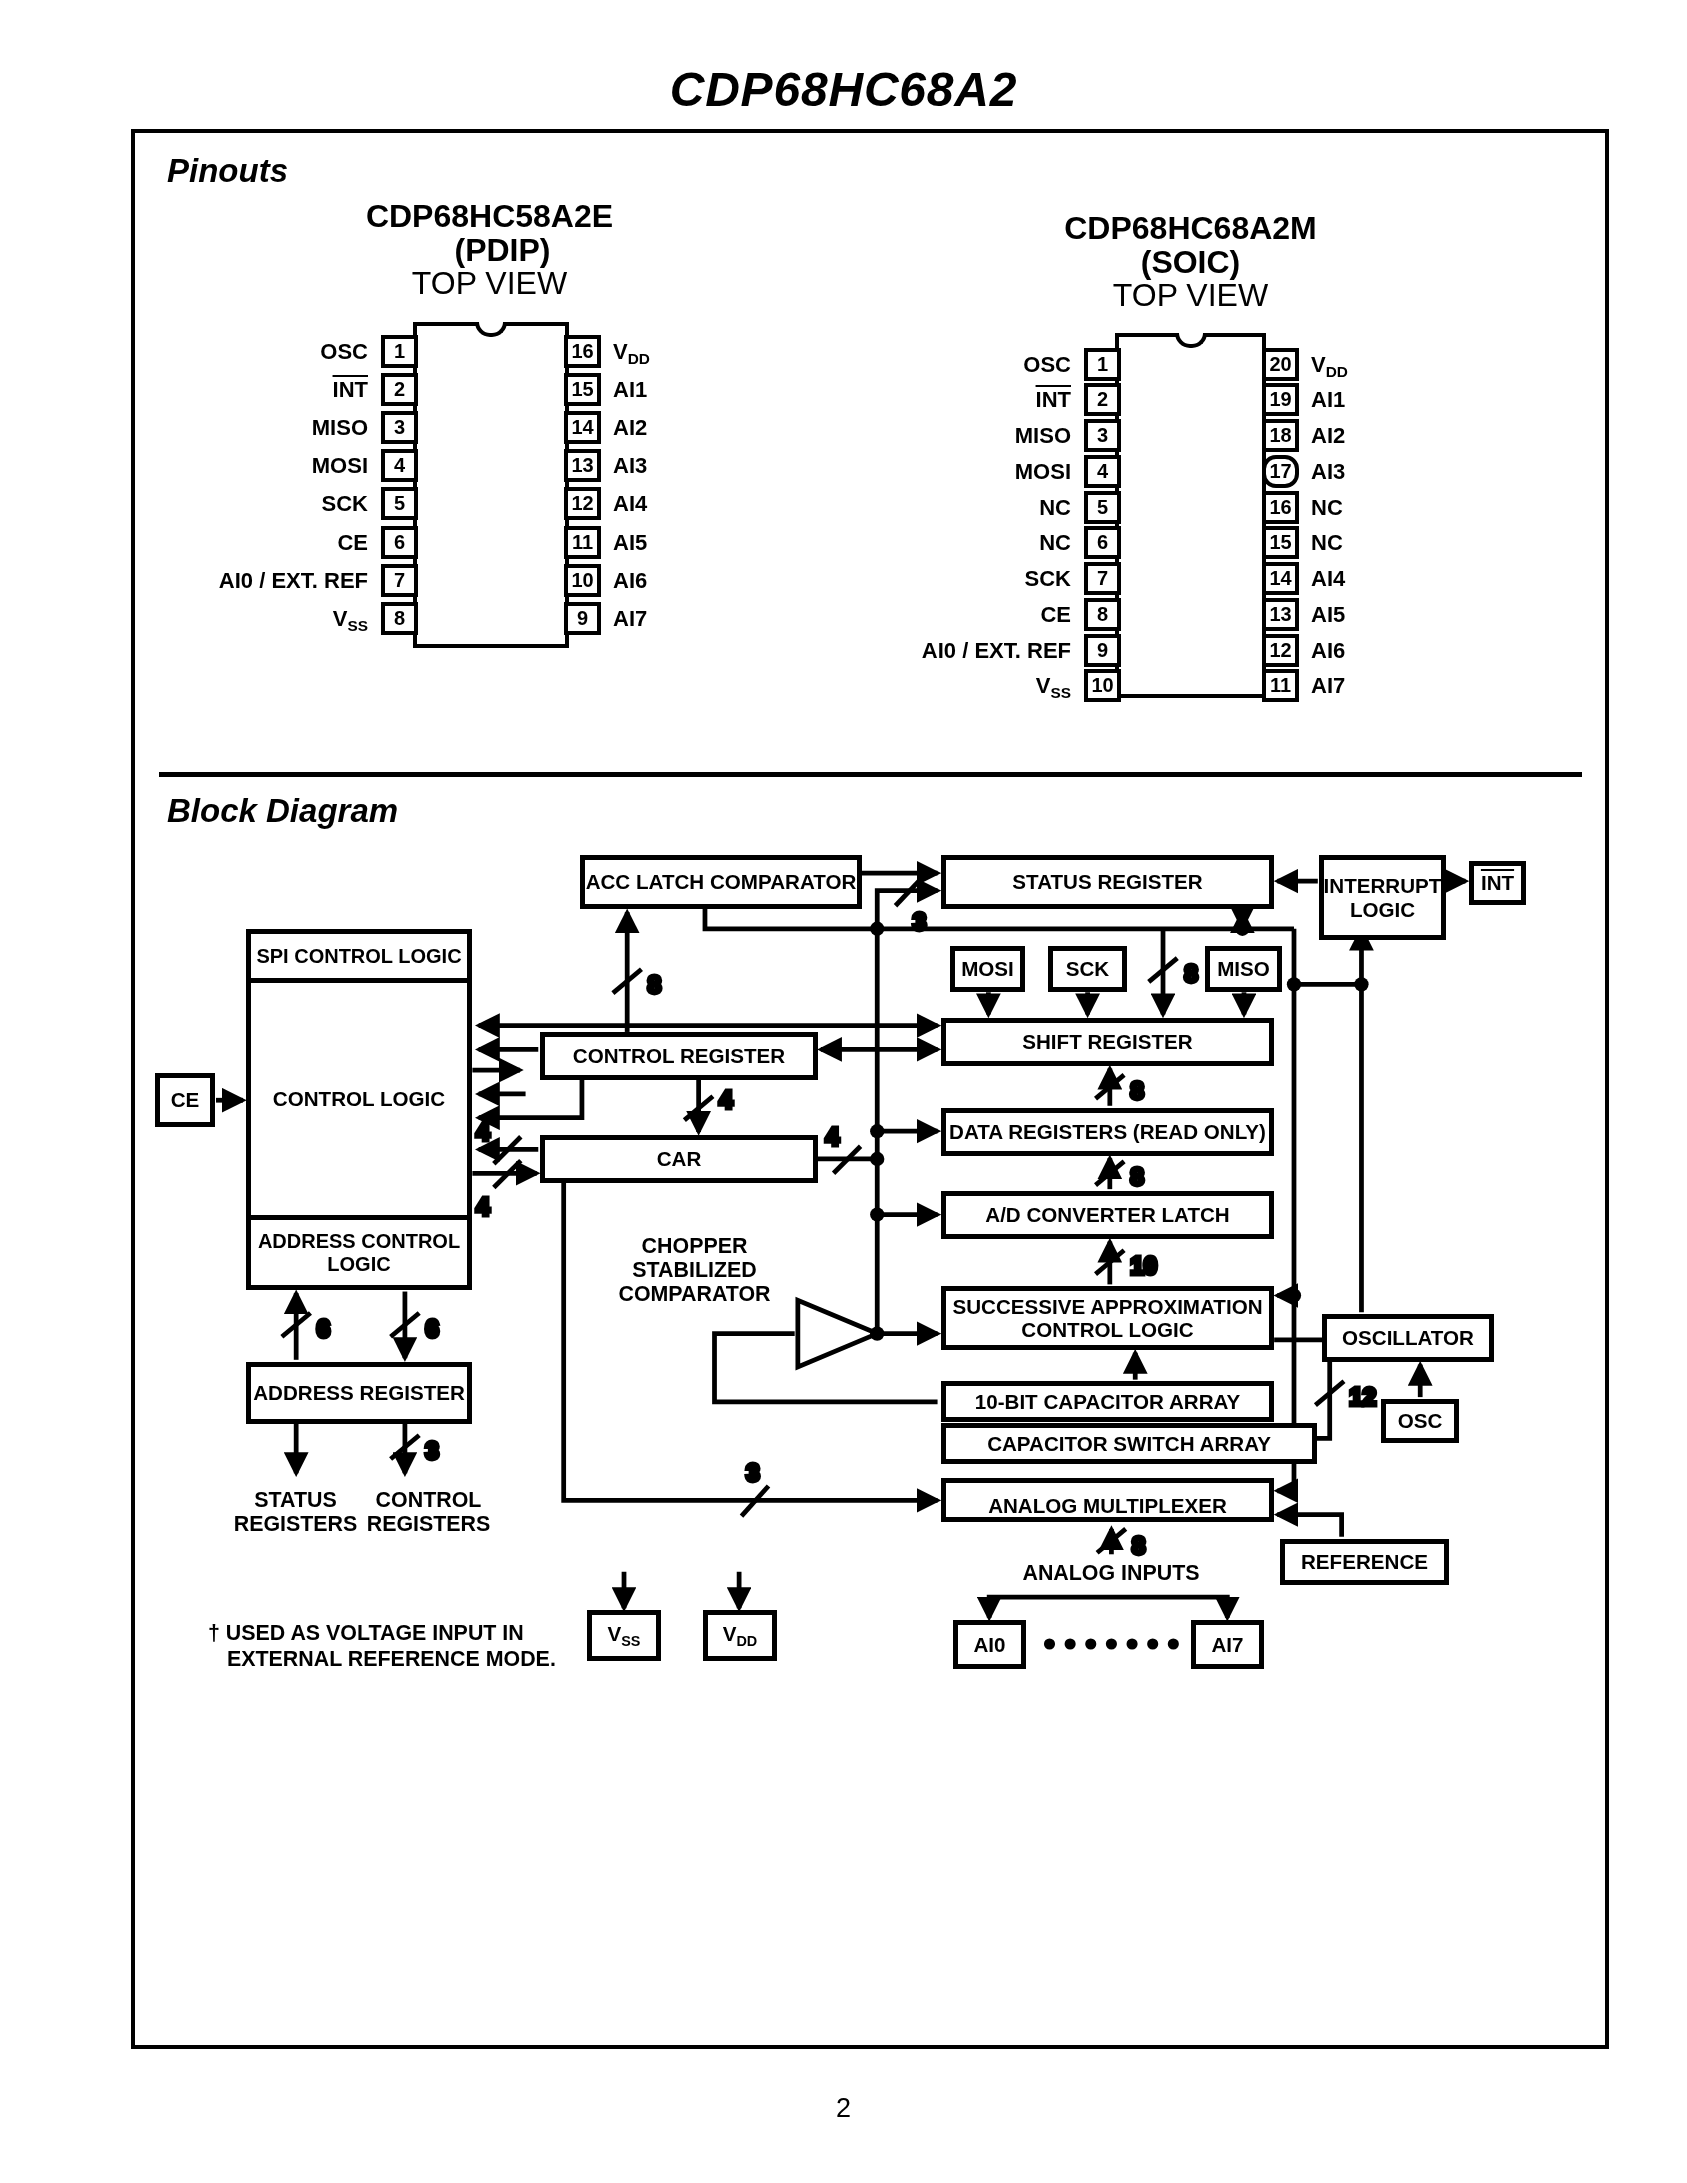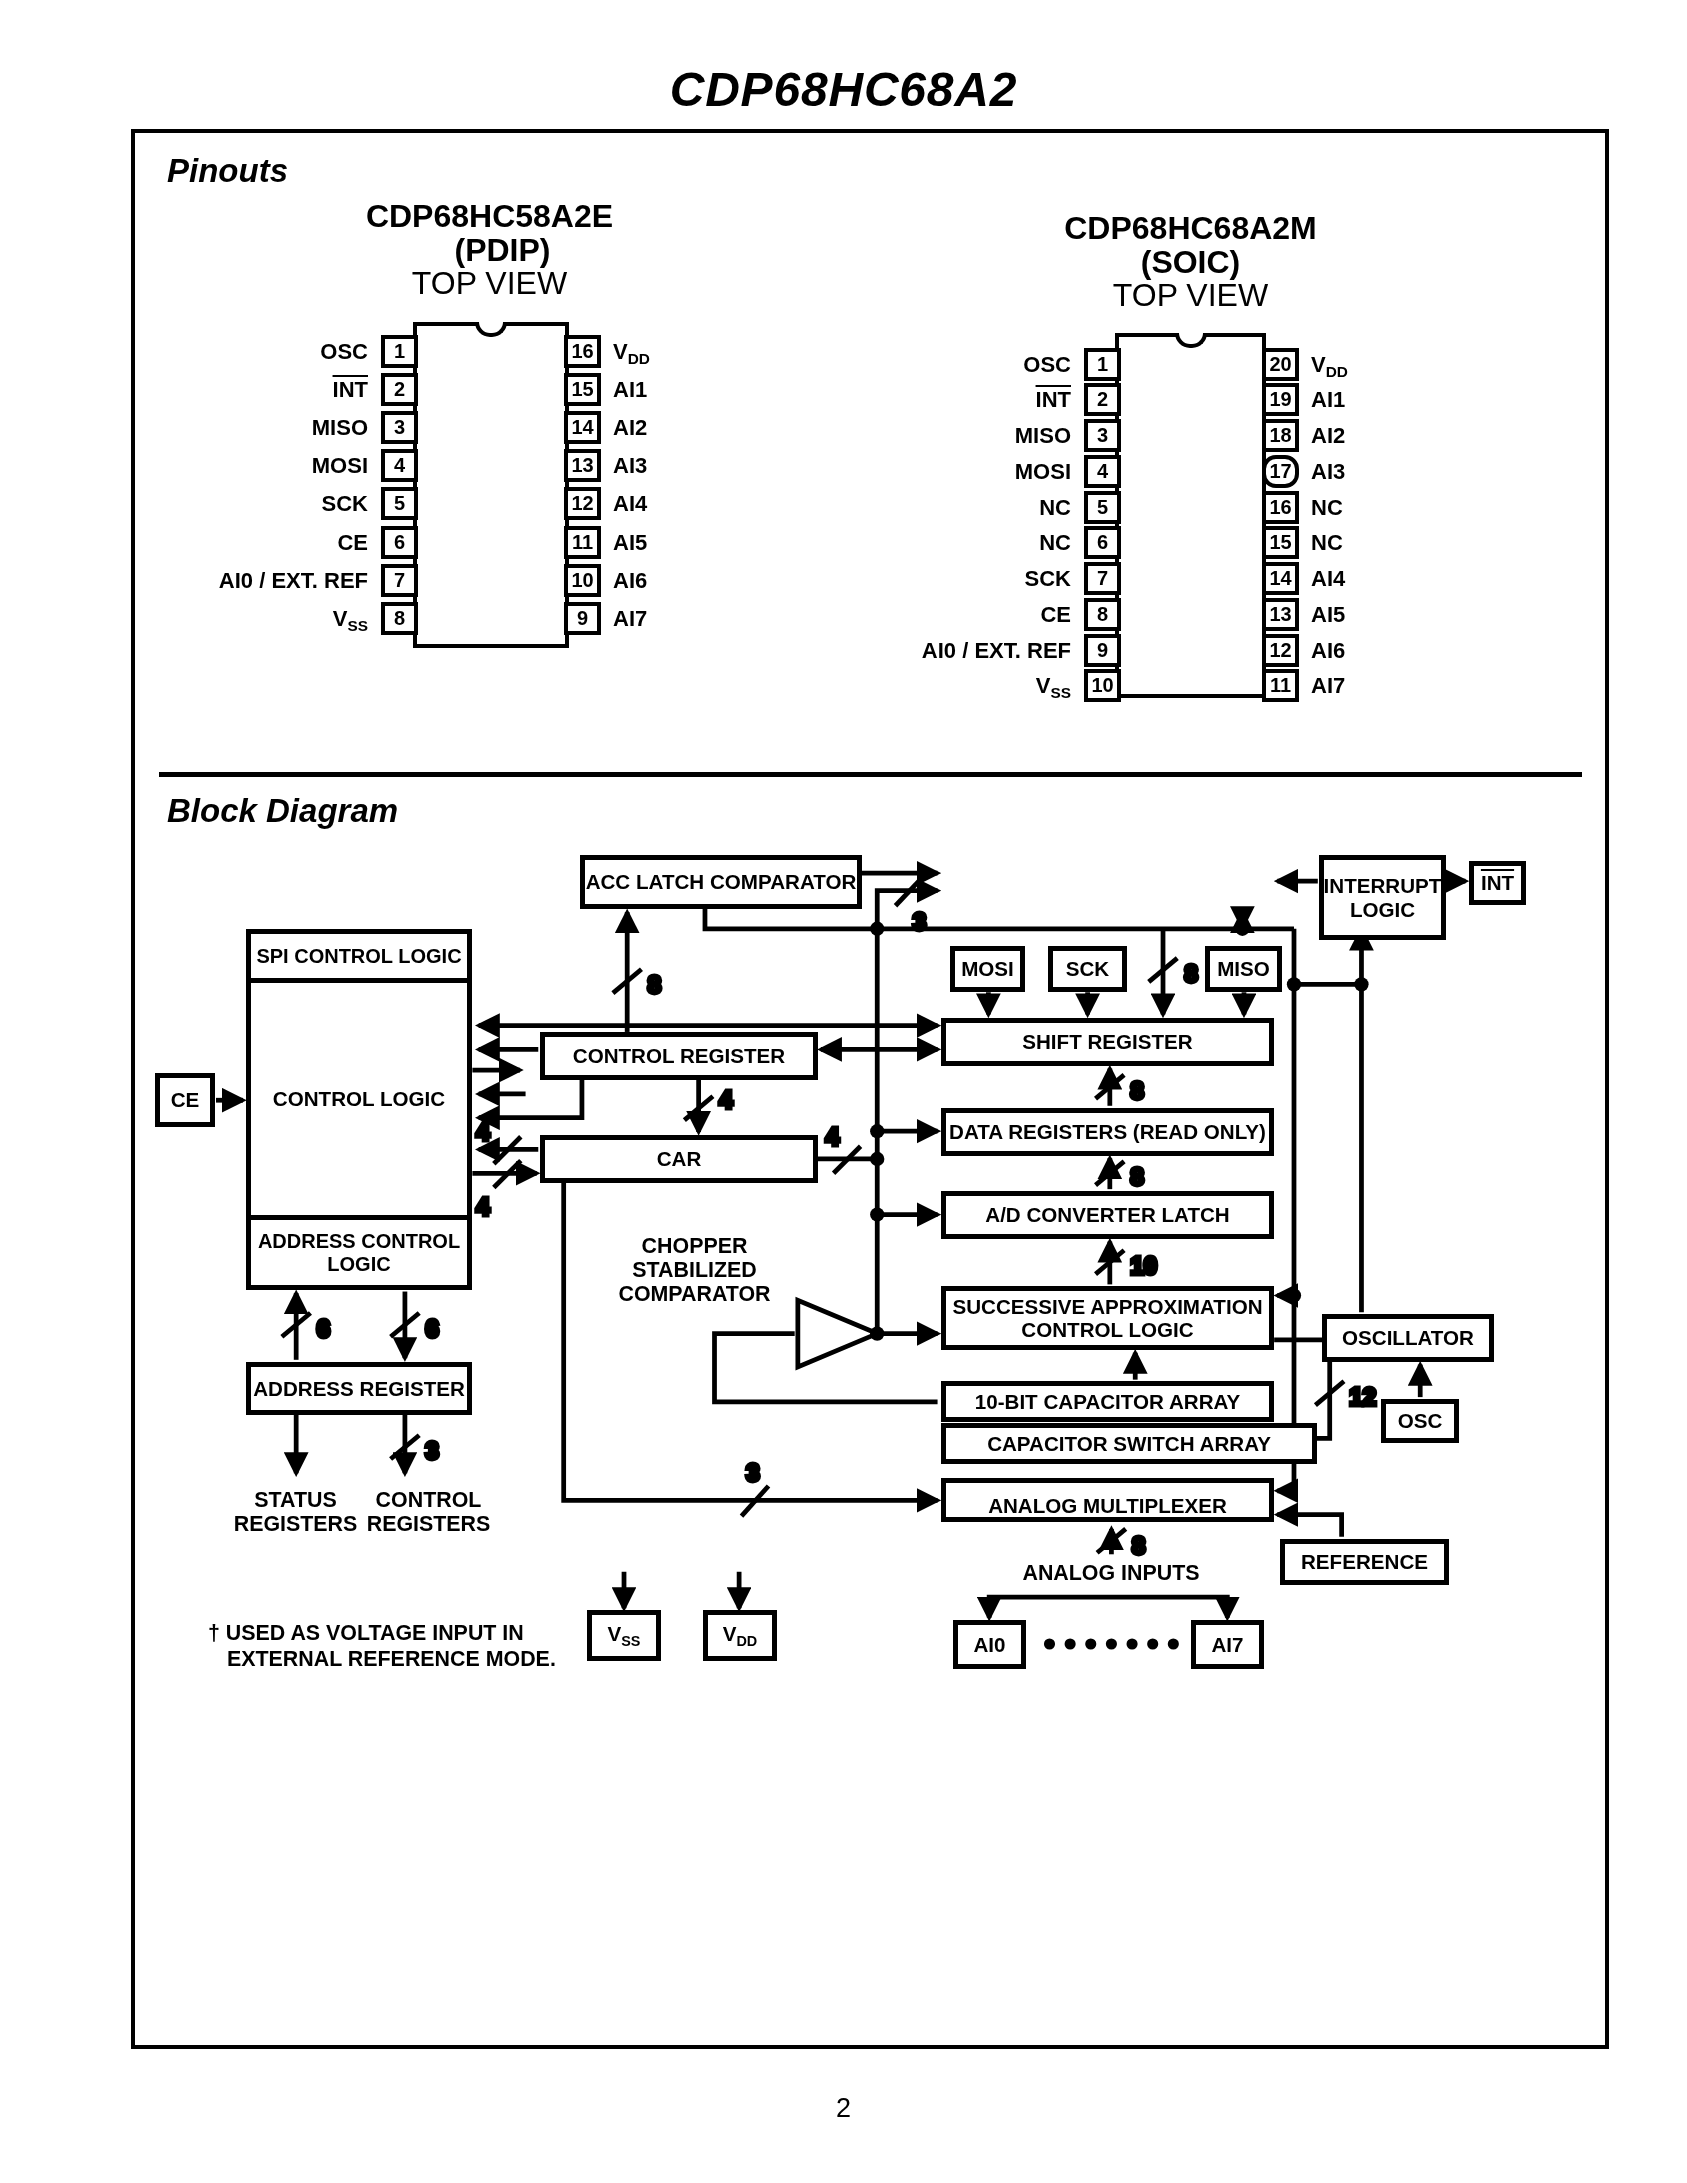--- a/index.html
+++ b/index.html
@@ -290,20 +290,23 @@
       <circle cx="1565" cy="1170" r="9"></circle>
       <circle cx="1630" cy="1240" r="9"></circle>
       <circle cx="1715" cy="1240" r="9"></circle>
       <circle cx="1630" cy="1632" r="9"></circle>
     </g>
   </svg>
 
   <div class="box" style="left:580px;top:855px;width:282px;height:54px;">
       <span>ACC LATCH COMPARATOR</span>
     </div>
+  <div class="box" style="left:941px;top:855px;width:333px;height:54px;">
+      <span>STATUS REGISTER</span>
+    </div>
   <div class="box" style="left:1319px;top:855px;width:127px;height:85px;">
     <span>INTERRUPT</span>
     <span>LOGIC</span>
   </div>
   <div class="box" style="left:1469px;top:861px;width:57px;height:44px;">
       <span><span class="ovl">INT</span></span>
     </div>
 
   <div class="box" style="left:950px;top:946px;width:75px;height:46px;">
       <span>MOSI</span>
@@ -364,21 +367,21 @@
       <span>LOGIC</span>
     </div>
   </div>
 
   <div class="box" style="left:540px;top:1032px;width:278px;height:48px;">
       <span>CONTROL REGISTER</span>
     </div>
   <div class="box" style="left:540px;top:1135px;width:278px;height:48px;">
       <span>CAR</span>
     </div>
-  <div class="box" style="left:246px;top:1362px;width:226px;height:53px;">
+  <div class="box" style="left:246px;top:1362px;width:226px;height:62px;">
       <span>ADDRESS REGISTER</span>
     </div>
 
   <div class="box" style="left:587px;top:1610px;width:74px;height:51px;">
       <span>V<sub>SS</sub></span>
     </div>
   <div class="box" style="left:703px;top:1610px;width:74px;height:51px;">
       <span>V<sub>DD</sub></span>
     </div>
   <div class="box" style="left:953px;top:1620px;width:73px;height:49px;">

